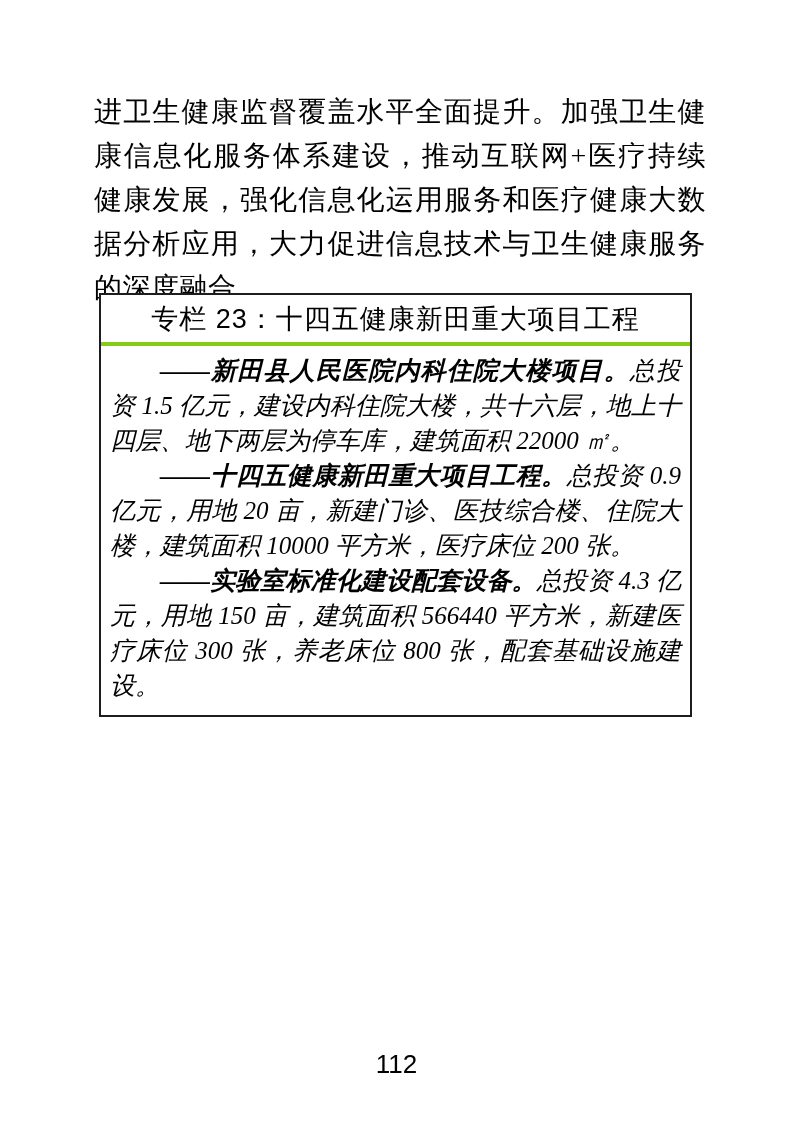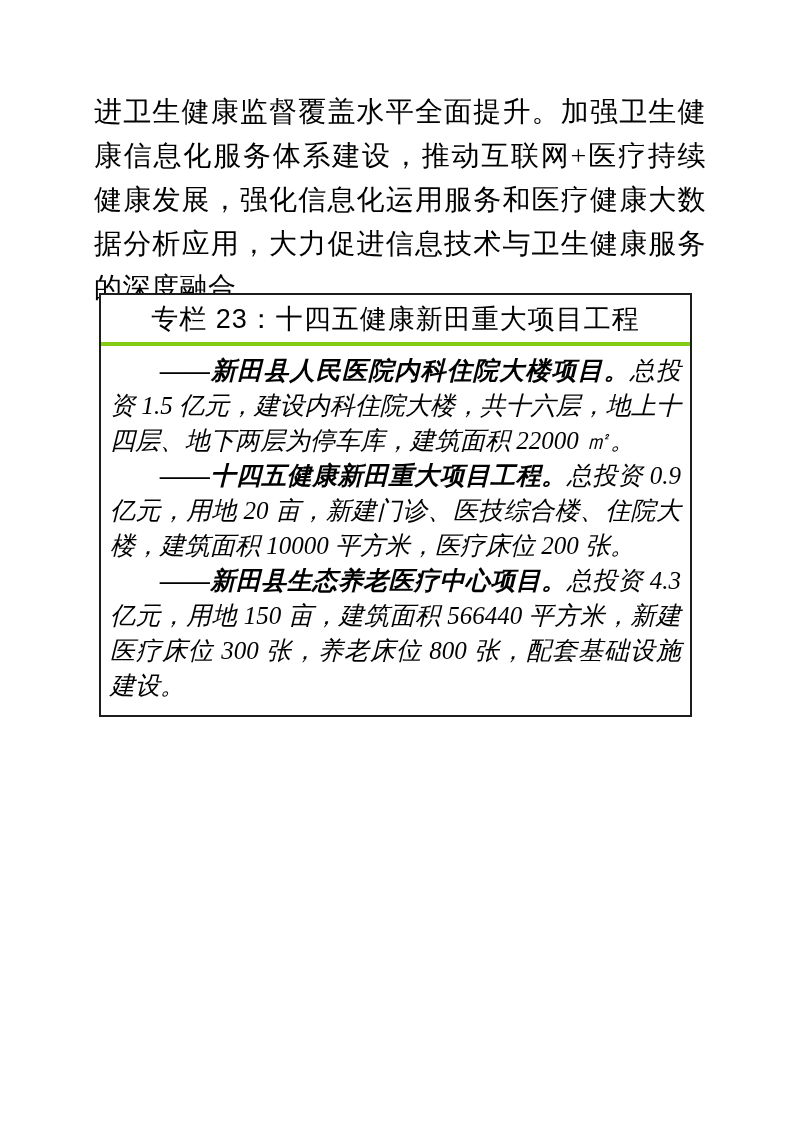--- a/index.html
+++ b/index.html
@@ -78,18 +78,19 @@
 <div class="page">
 
   <p class="intro">进卫生健康监督覆盖水平全面提升。加强卫生健康信息化服务体系建设，推动互联网+医疗持续健康发展，强化信息化运用服务和医疗健康大数据分析应用，大力促进信息技术与卫生健康服务的深度融合。</p>
 
   <div class="panel">
     <div class="panel-title">专栏 23：十四五健康新田重大项目工程</div>
 
     <div class="panel-body">
       <p class="project"><span class="project-name">——新田县人民医院内科住院大楼项目。</span><span class="project-desc">总投资 1.5 亿元，建设内科住院大楼，共十六层，地上十四层、地下两层为停车库，建筑面积 22000 ㎡。</span></p>
       <p class="project"><span class="project-name">——十四五健康新田重大项目工程。</span><span class="project-desc">总投资 0.9 亿元，用地 20 亩，新建门诊、医技综合楼、住院大楼，建筑面积 10000 平方米，医疗床位 200 张。</span></p>
-      <p class="project"><span class="project-name">——新田县生态养老医疗中心项目。</span><span class="project-desc">总投资 4.3 亿元，用地 150 亩，建筑面积 566440 平方米，新建医疗床位 300 张，养老床位 800 张，配套基础设施建设。</span></p>
+      <p class="project"><span class="project-name">——实验室标准化建设配套设备。</span><span class="project-desc">总投资 4.3 亿元，用地 150 亩，建筑面积 566440 平方米，新建医疗床位 300 张，养老床位 800 张，配套基础设施建设。</span></p>
     </div>
   </div>
 
+  <div class="page-number">112</div>
 
 </div>
 
 </body></html>

